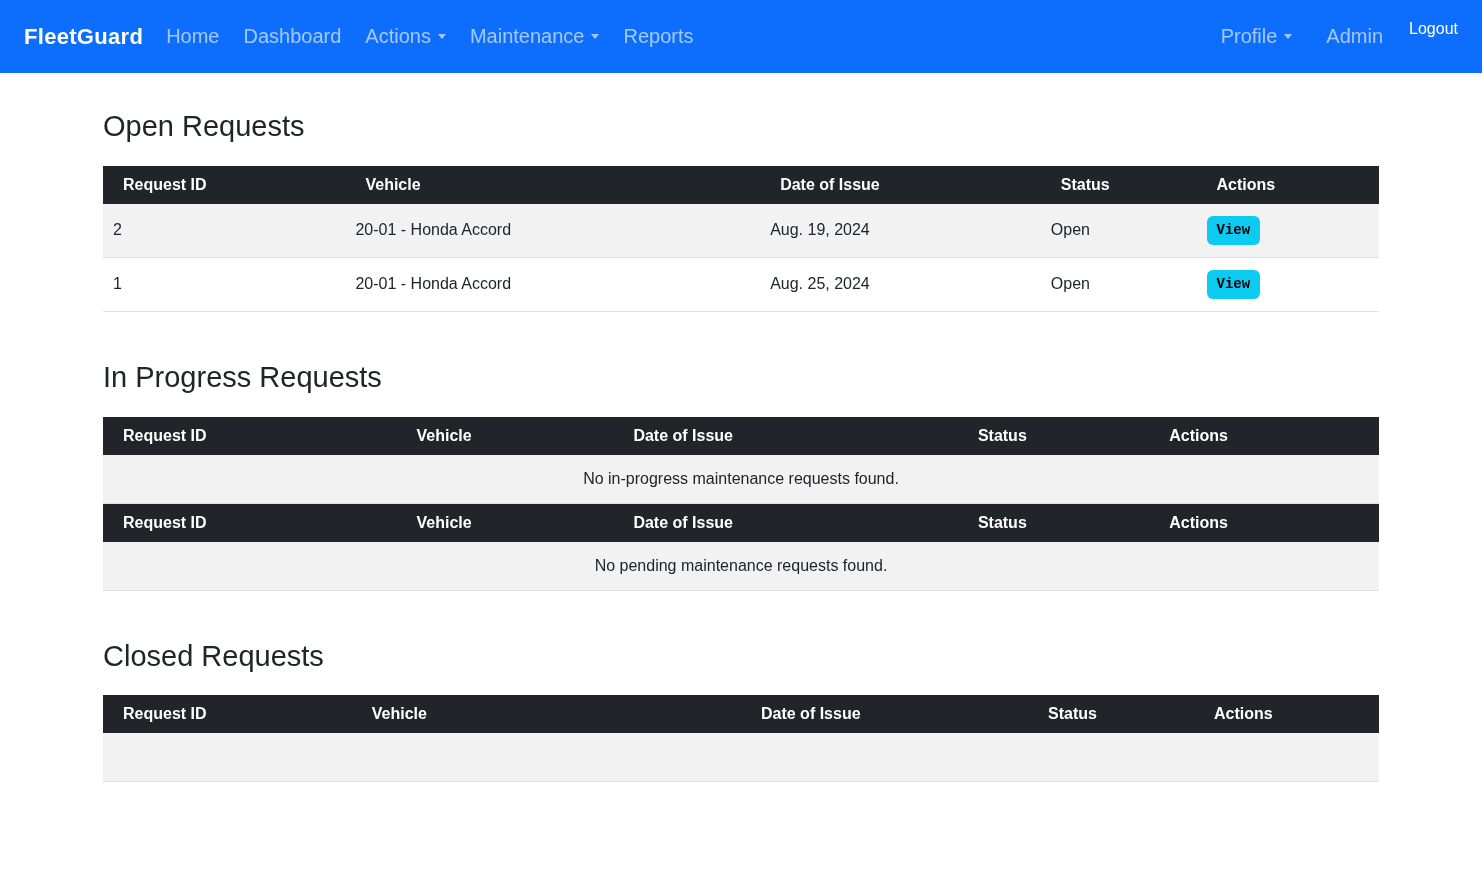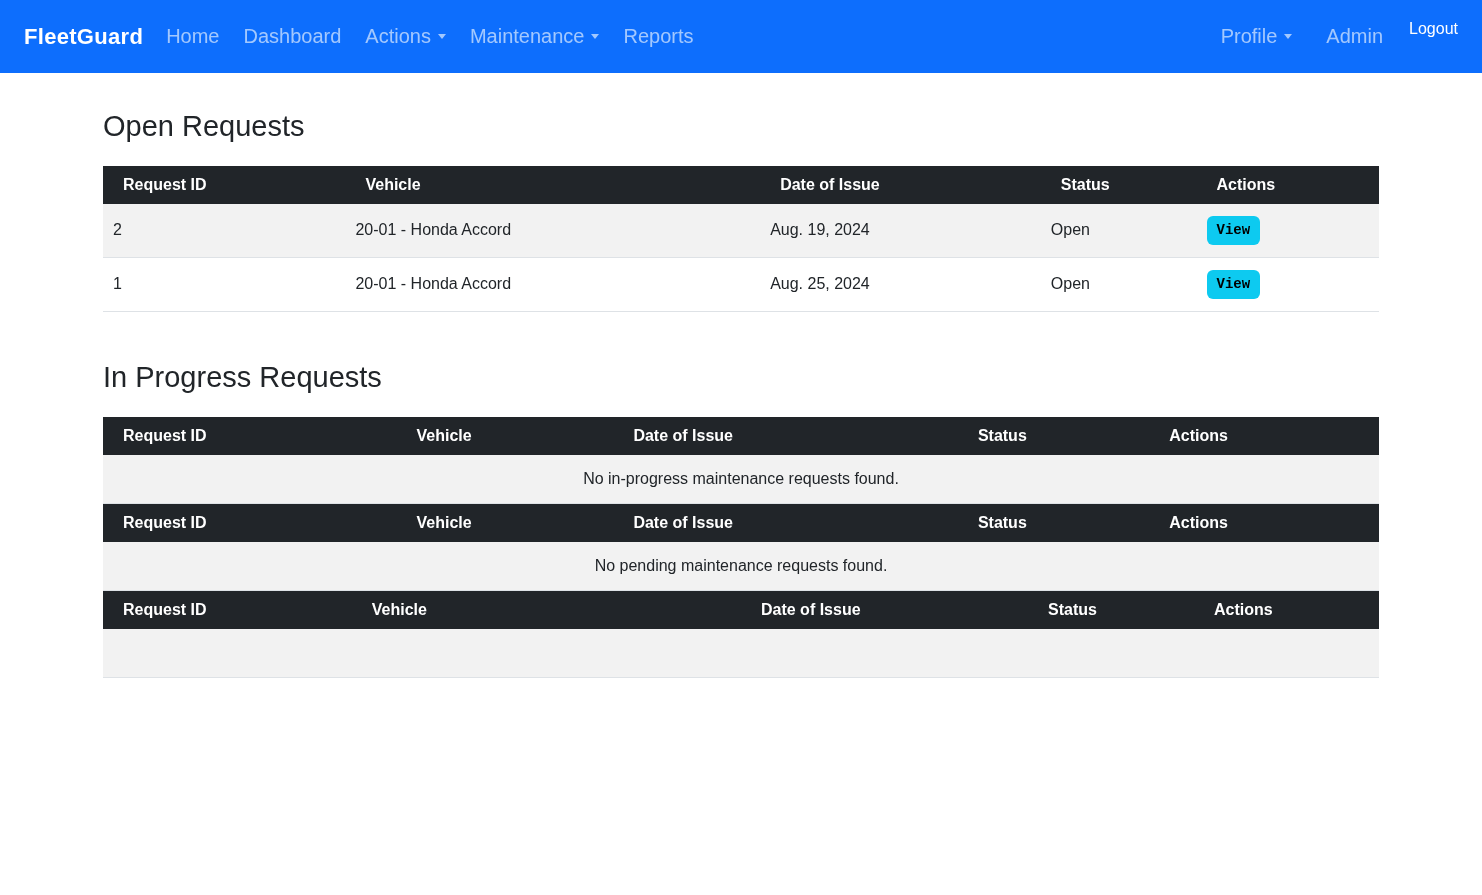--- a/index.html
+++ b/index.html
@@ -183,20 +183,21 @@
       </thead>
       <tbody>
         <tr>
           <td class="empty-cell" colspan="5">No pending maintenance requests found.</td>
         </tr>
       </tbody>
     </table>
   </section>
 
   <section>
+    <h2 class="section-heading">Closed Requests</h2>
     <table class="req-table">
       <colgroup>
         <col style="width:19.5%">
           <col style="width:30.5%">
           <col style="width:22.5%">
           <col style="width:13%">
           <col style="width:14.5%">
       </colgroup>
       <thead>
         <tr>

